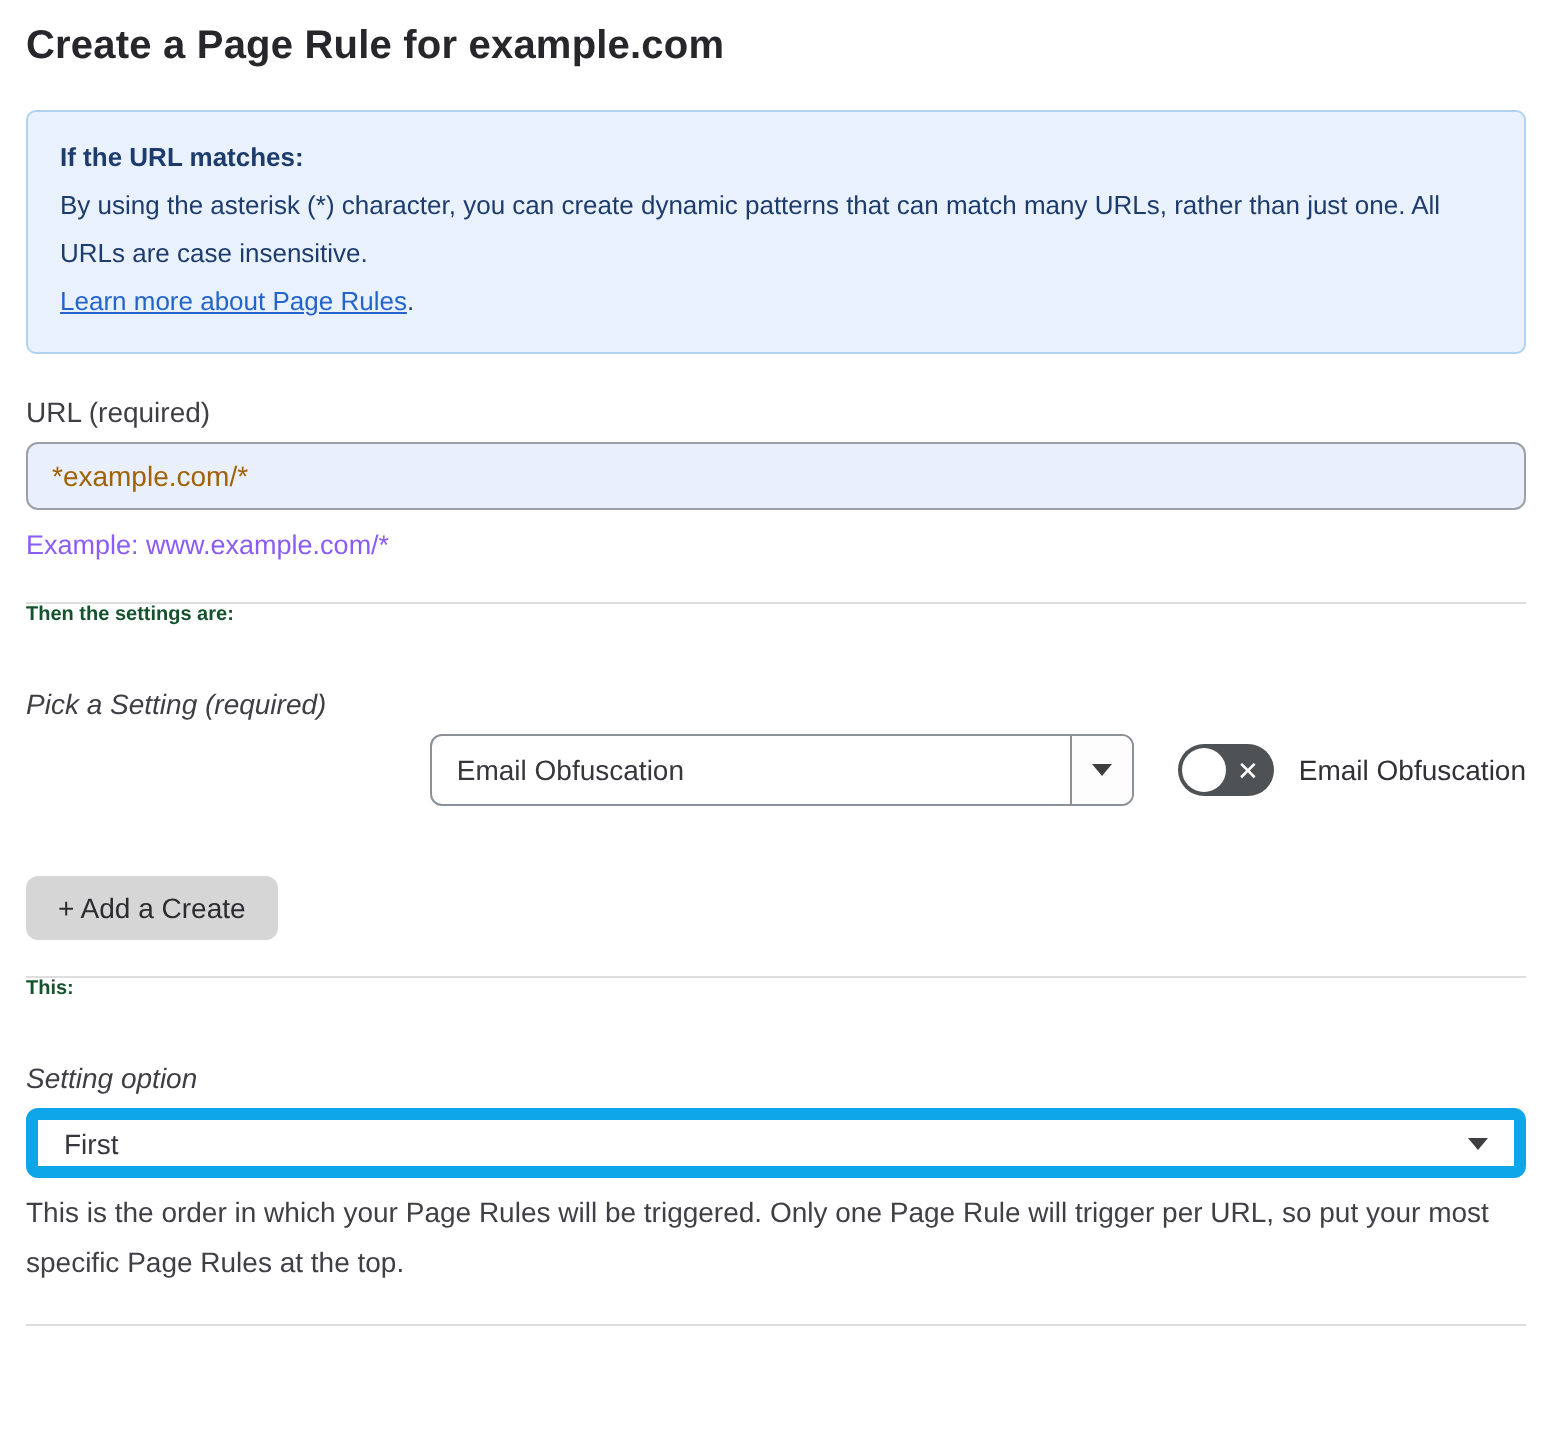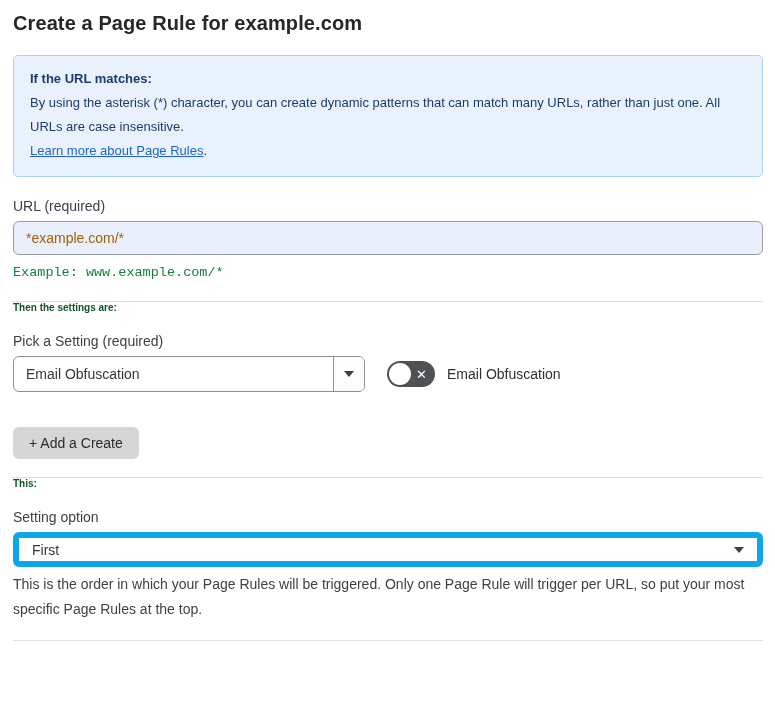--- a/index.html
+++ b/index.html
@@ -51,39 +51,39 @@
     border: 1px solid #99a0ab;
     border-radius: 6px;
     padding: 0 12px;
     font-family: "Liberation Sans", "DejaVu Sans", sans-serif;
     font-size: 14px;
     color: #a16207;
     outline: none;
   }
   .helper-text {
     font-size: 13.5px;
-    color: #15803d;
+    color: #8b5cf6;
     margin-top: 7px;
     line-height: 21px;
-    font-family: Liberation Mono, monospace;
   }
   .divider {
     border: none;
     border-top: 1px solid #dedede;
     margin: 18px 0 0 0;
   }
   .section-heading {
     font-size: 10px;
     font-weight: 700;
     color: #14532d;
   }
-  .picker-label { margin-top: 20px; }
+  .picker-label { margin-top: 31px; font-style: italic; }
   .setting-row {
     display: flex;
     align-items: center;
+    justify-content: flex-end;
   }
   .combo {
     width: 352px;
     height: 36px;
     background: #ffffff;
     border: 1px solid #8b9198;
     border-radius: 6px;
     display: flex;
     align-items: stretch;
     cursor: pointer;

